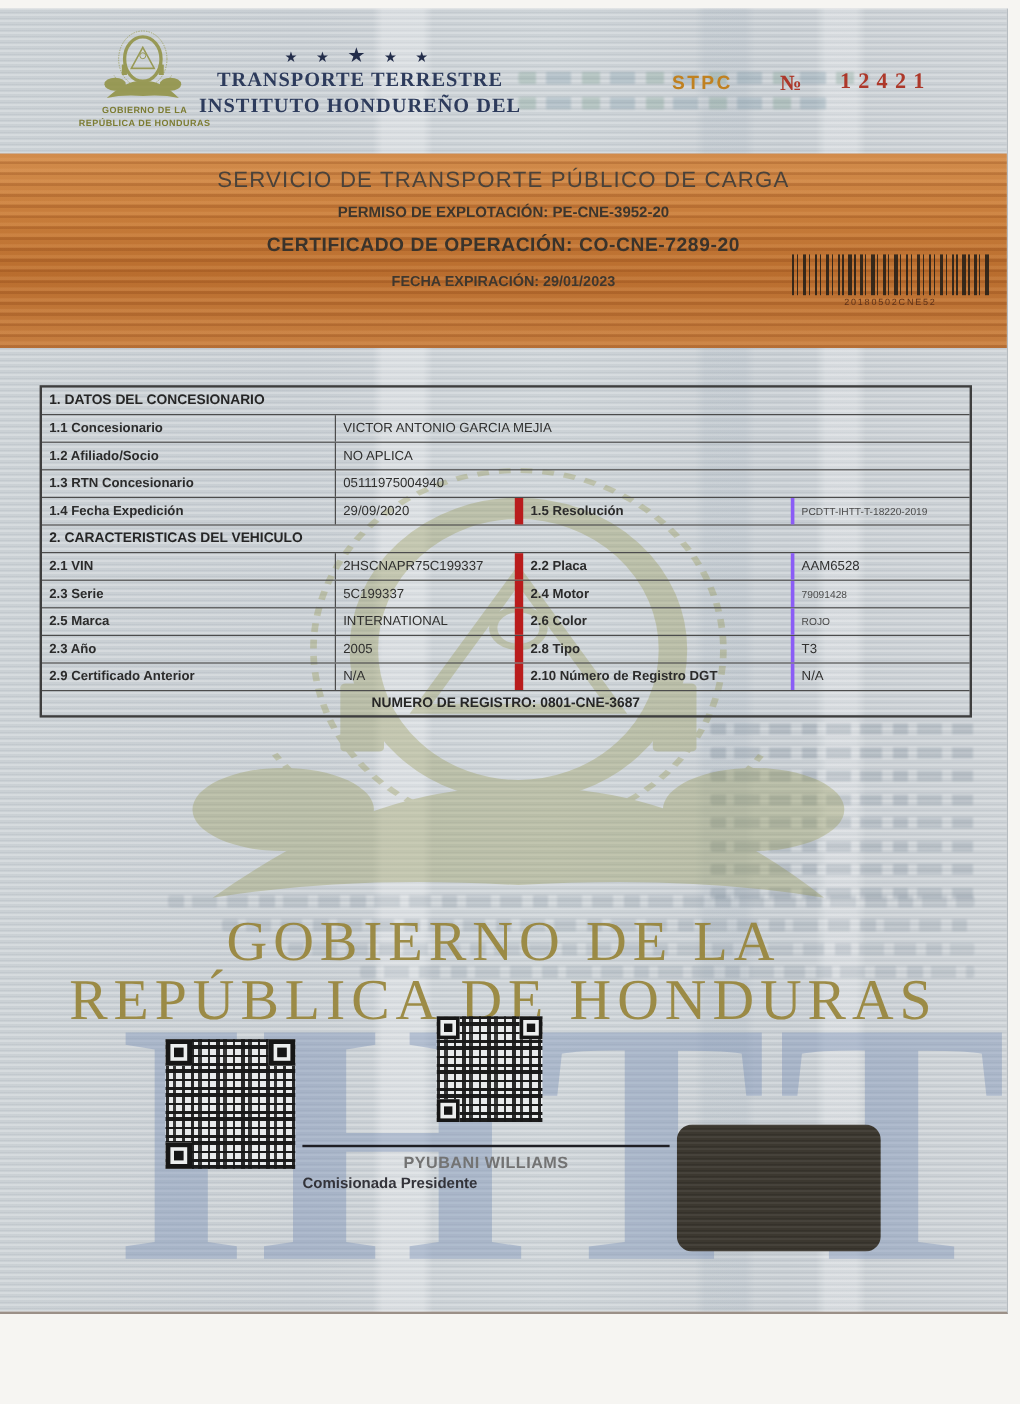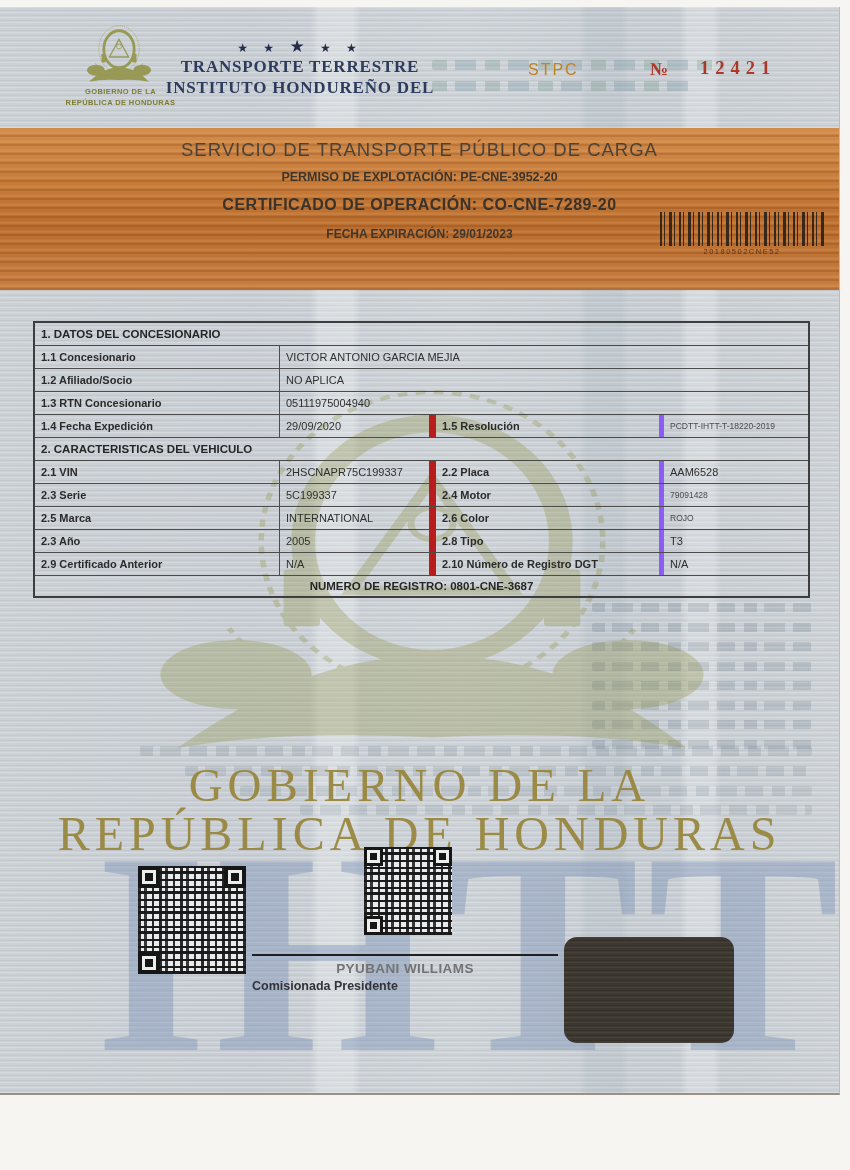--- a/index.html
+++ b/index.html
@@ -28,21 +28,21 @@
   
   .logo{position:absolute;left:84px;top:22px;opacity:.85;}
   .logo-caption{position:absolute;left:38px;top:86px;width:165px;text-align:center;
     color:#7c7c33;font-size:7.5px;font-weight:bold;letter-spacing:.4px;line-height:11px;}
   .stars{position:absolute;left:222px;top:36px;width:156px;text-align:center;color:#232d4a;
     font-size:12px;letter-spacing:6px;}
   .stars .big{font-size:17px;}
   .institute{position:absolute;left:148px;top:56px;width:304px;text-align:center;
     font-family:"Liberation Serif",serif;color:#2d3b5c;font-weight:600;font-size:17px;
     letter-spacing:.8px;line-height:21px;}
-  .stpc{position:absolute;left:528px;top:61px;color:#c08120;font-weight:normal;font-size:16px;letter-spacing:2px;}
+  .stpc{position:absolute;left:560px;top:61px;color:#c08120;font-weight:bold;font-size:16px;letter-spacing:2px;}
   .nro{position:absolute;left:650px;top:59px;color:#ad382a;font-family:"Liberation Serif",serif;
     font-weight:bold;font-size:18px;}
   .nro-val{position:absolute;left:700px;top:58px;color:#ad382a;font-family:"Liberation Serif",serif;
     font-weight:bold;font-size:18.5px;letter-spacing:6px;}
 
   
   .banner{position:absolute;left:0;top:128px;width:839px;height:162px;
     background:
       repeating-linear-gradient(0deg, rgba(122,54,12,.22) 0 2px, rgba(248,188,126,.16) 3px 5px, rgba(0,0,0,0) 6px 9px),
       linear-gradient(180deg,#d28c4c 0%,#c67b39 35%,#b96d2e 62%,#c67e40 100%);
@@ -68,21 +68,21 @@
   .trow{display:flex;align-items:center;height:22px;border-top:1px solid #4c4c4c;
     font-size:11px;color:#30302f;}
   .trow:first-child{border-top:none;}
   .sechdr{font-weight:bold;font-size:11.5px;padding-left:6px;color:#262626;}
   .cell{box-sizing:border-box;padding-left:6px;white-space:nowrap;overflow:hidden;height:100%;
     display:flex;align-items:center;}
   .lb{font-weight:bold;color:#2b2b2b;}
   .c1{width:244px;}
   .c2{width:150px;border-left:1px solid #4c4c4c;}
   .c3{width:230px;border-left:7px solid #b91c1c;}
-  .c4{flex:1;border-left:5px solid #8b5cf6;}
+  .c4{flex:1;border-left:3px solid #8b5cf6;}
   .cfill{flex:1;border-left:1px solid #4c4c4c;}
   .small{font-size:8.5px;color:#4a4a4a;}
   .regrow{justify-content:center;font-weight:bold;font-size:11.5px;height:20px;color:#262626;}
 
   
   .gold{position:absolute;width:839px;text-align:center;font-family:"Liberation Serif",serif;
     color:rgba(151,132,58,.92);letter-spacing:5px;}
   .gold1{top:758px;font-size:47px;}
   .gold2{top:806px;font-size:48px;}
 

